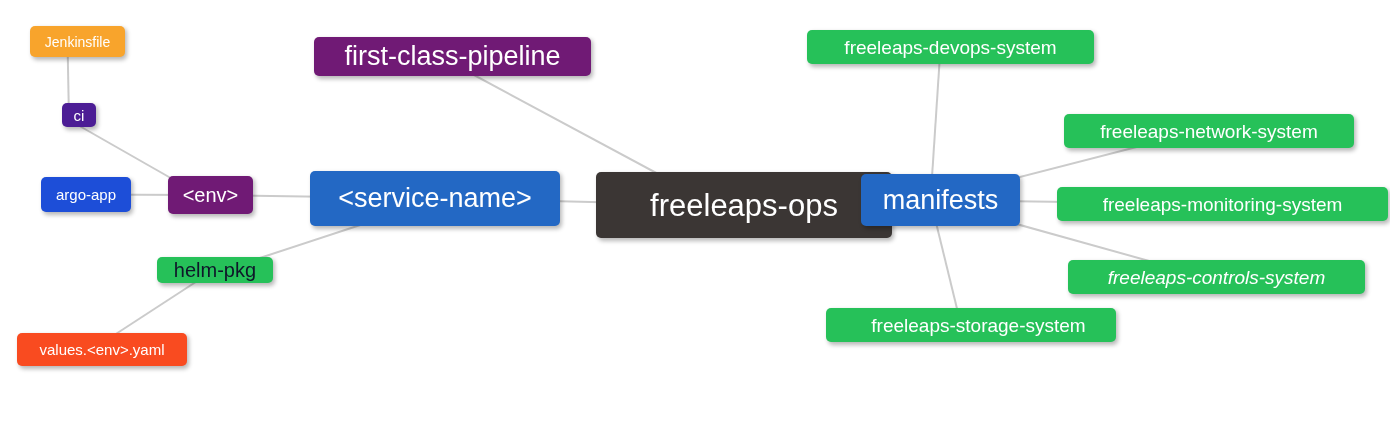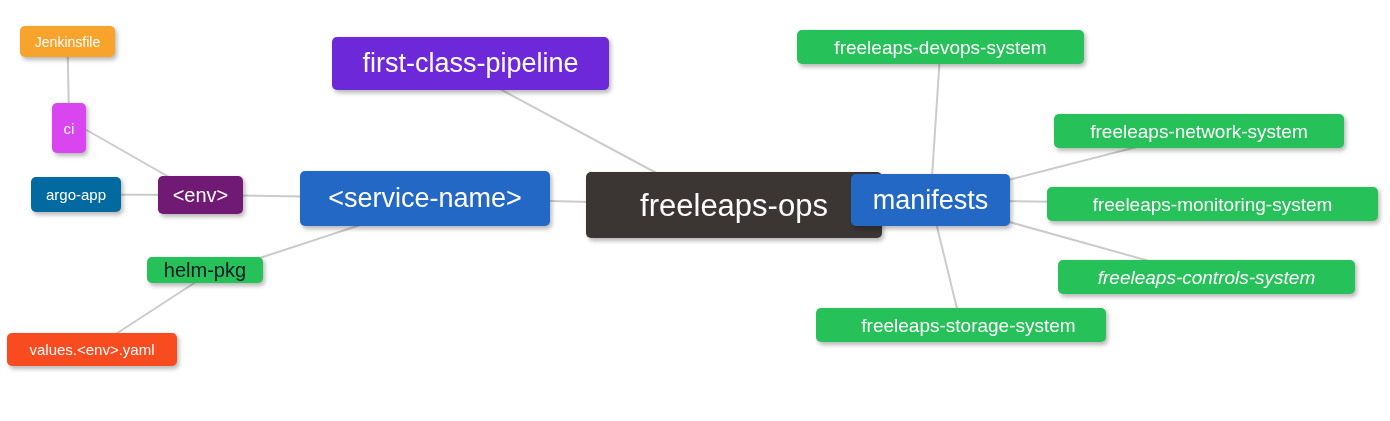--- a/index.html
+++ b/index.html
@@ -27,20 +27,21 @@
     align-items: center;
     justify-content: center;
     color: #ffffff;
     border-radius: 5px;
     box-shadow: 2px 2.5px 4px rgba(0,0,0,0.28);
     white-space: nowrap;
     cursor: pointer;
     box-sizing: border-box;
     line-height: 1;
     user-select: none;
+    margin-left: 10px;
   }
   .node span {
     display: block;
     padding: 0 4px;
   }
 </style>
 </head>
 <body>
 
 <div id="canvas" style="width: 1390px; height: 421px;">
@@ -57,36 +58,36 @@
       <line x1="930.5" y1="200" x2="940.5" y2="47" stroke="#CBCBCB" stroke-width="2"></line>
       <line x1="930.5" y1="200" x2="1199" y2="131" stroke="#CBCBCB" stroke-width="2"></line>
       <line x1="930.5" y1="200" x2="1212.5" y2="204" stroke="#CBCBCB" stroke-width="2"></line>
       <line x1="930.5" y1="200" x2="1206.5" y2="277" stroke="#CBCBCB" stroke-width="2"></line>
       <line x1="930.5" y1="200" x2="961" y2="325" stroke="#CBCBCB" stroke-width="2"></line>
     </svg>
   <div id="node-layer">
       <div class="node" style="left: 20px; top: 26px; width: 95px; height: 31px; font-size: 14px; background: rgb(248, 164, 44); color: rgb(255, 255, 255);">
         <span>Jenkinsfile</span>
       </div>
-      <div class="node" style="left: 52px; top: 103px; width: 34px; height: 50px; font-size: 15px; background: #d946ef; color: rgb(255, 255, 255);">
+      <div class="node" style="left: 52px; top: 103px; width: 34px; height: 24px; font-size: 15px; background: #4c1d95; color: rgb(255, 255, 255);">
         <span>ci</span>
       </div>
-      <div class="node" style="left: 31px; top: 177px; width: 90px; height: 35px; font-size: 15px; background: #0369a1; color: rgb(255, 255, 255);">
+      <div class="node" style="left: 31px; top: 177px; width: 90px; height: 35px; font-size: 15px; background: #1d4ed8; color: rgb(255, 255, 255);">
         <span>argo-app</span>
       </div>
       <div class="node" style="left: 158px; top: 176px; width: 85px; height: 38px; font-size: 20px; background: #701a75; color: rgb(255, 255, 255);">
         <span>&lt;env&gt;</span>
       </div>
       <div class="node" style="left: 147px; top: 257px; width: 116px; height: 26px; font-size: 20px; background: rgb(38, 193, 89); color: #0f172a;">
         <span>helm-pkg</span>
       </div>
       <div class="node" style="left: 7px; top: 333px; width: 170px; height: 33px; font-size: 15px; background: rgb(249, 75, 32); color: rgb(255, 255, 255);">
         <span>values.&lt;env&gt;.yaml</span>
       </div>
-      <div class="node" style="left: 332px; top: 37px; width: 277px; height: 53px; font-size: 27px; background: #6d28d9; color: rgb(255, 255, 255);">
+      <div class="node" style="left: 304px; top: 37px; width: 277px; height: 39px; font-size: 27px; background: #701a75; color: rgb(255, 255, 255);">
         <span>first-class-pipeline</span>
       </div>
       <div class="node" style="left: 300px; top: 171px; width: 250px; height: 55px; font-size: 27px; background: rgb(35, 104, 196); color: rgb(255, 255, 255);">
         <span>&lt;service-name&gt;</span>
       </div>
       <div class="node" style="left: 586px; top: 172px; width: 296px; height: 66px; font-size: 31px; background: rgb(59, 54, 52); color: rgb(255, 255, 255);">
         <span>freeleaps-ops</span>
       </div>
       <div class="node" style="left: 851px; top: 174px; width: 159px; height: 52px; font-size: 27px; background: rgb(35, 104, 196); color: rgb(255, 255, 255);">
         <span>manifests</span>

